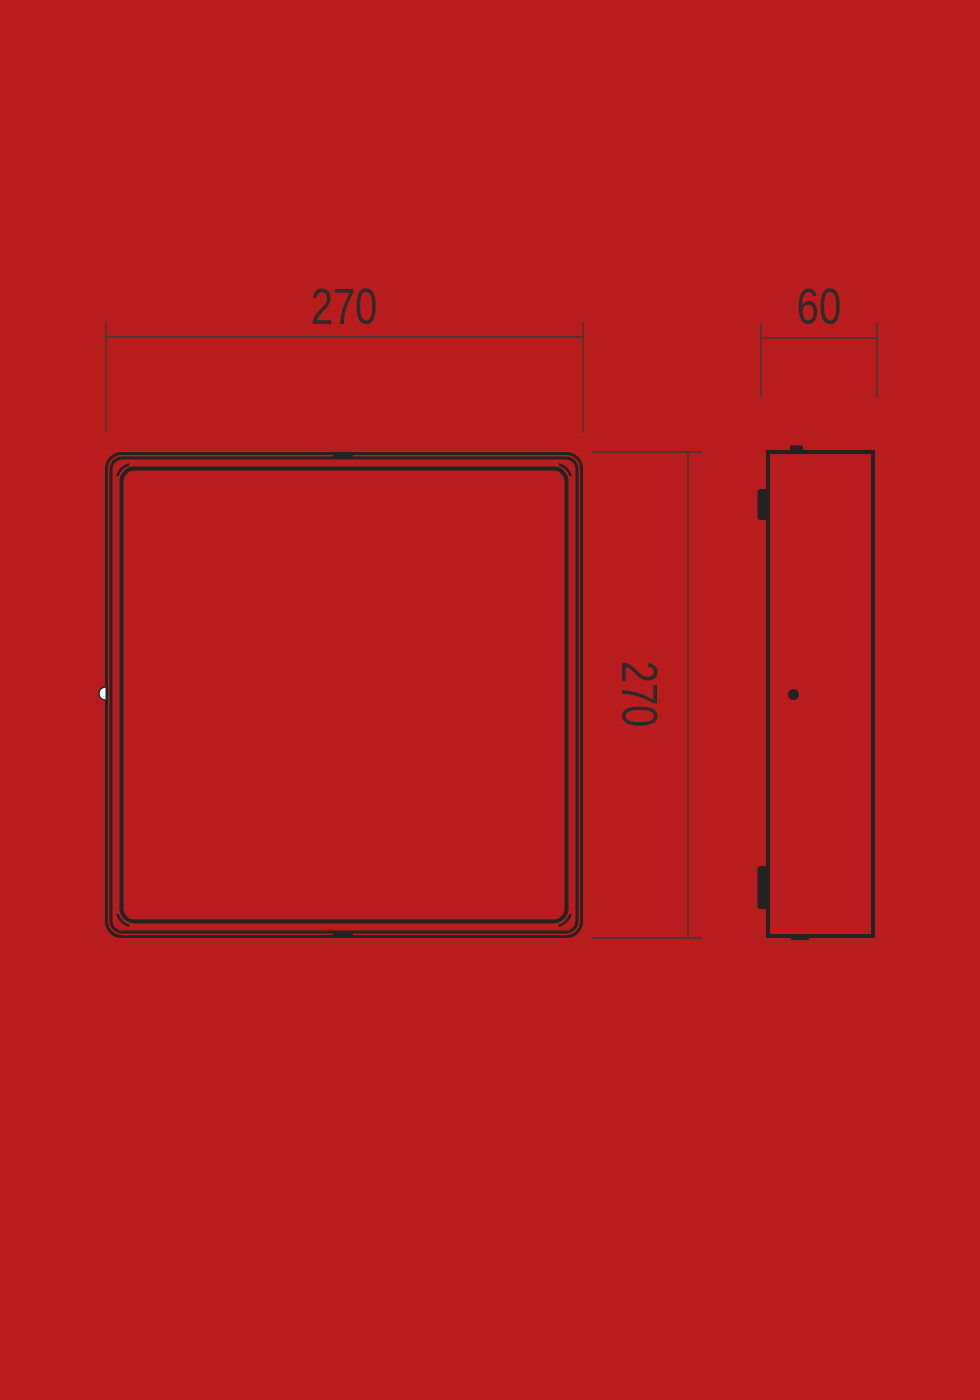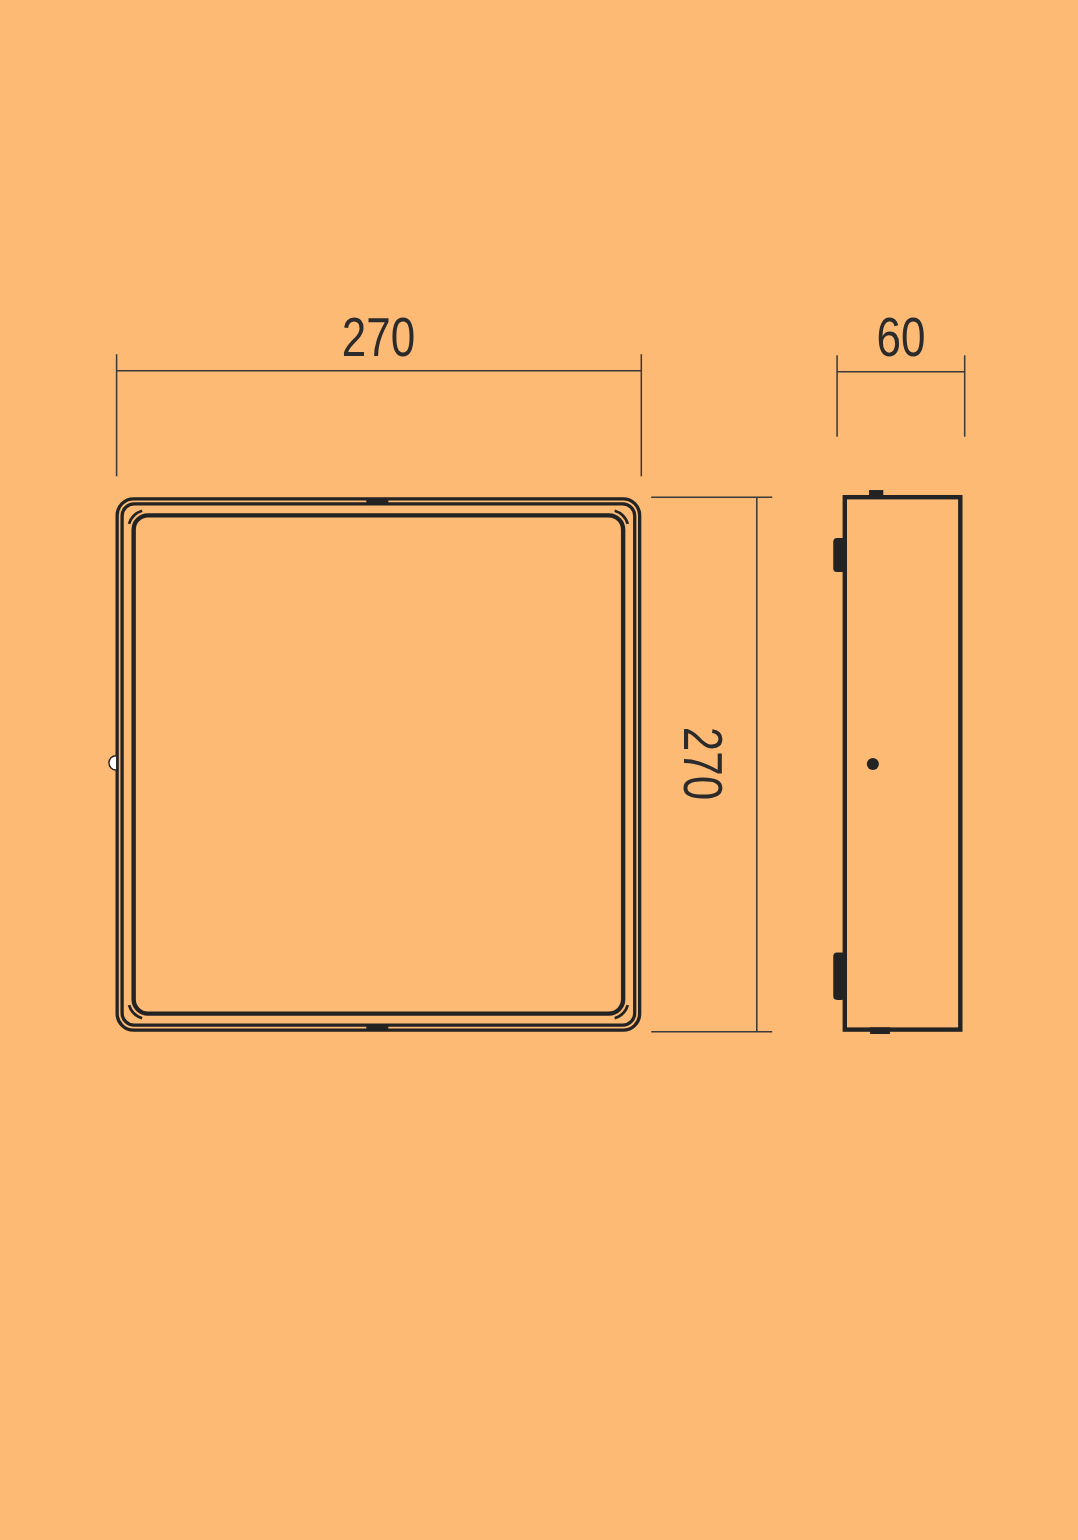--- a/index.html
+++ b/index.html
@@ -8,21 +8,21 @@
     background: #ffffff;
     width: 980px;
     height: 1400px;
     overflow: hidden;
     font-family: "Liberation Sans", sans-serif;
   }
   .canvas {
     position: relative;
     width: 980px;
     height: 1400px;
-    background: #fdba74;
+    background: #b91c1c;
   }
   svg { display: block; }
   .outline       { stroke: #232323; fill: none; }
   .outline-thick { stroke: #232323; fill: none; stroke-width: 4; }
   .band          { stroke: #232323; fill: none; stroke-width: 3; }
   .fill-dark     { fill: #232323; stroke: none; }
   .dim-line      { stroke: #3a3a3a; stroke-width: 1.4; fill: none; }
   .dim-text {
     font-family: "Liberation Sans", sans-serif;
     font-size: 50px;

